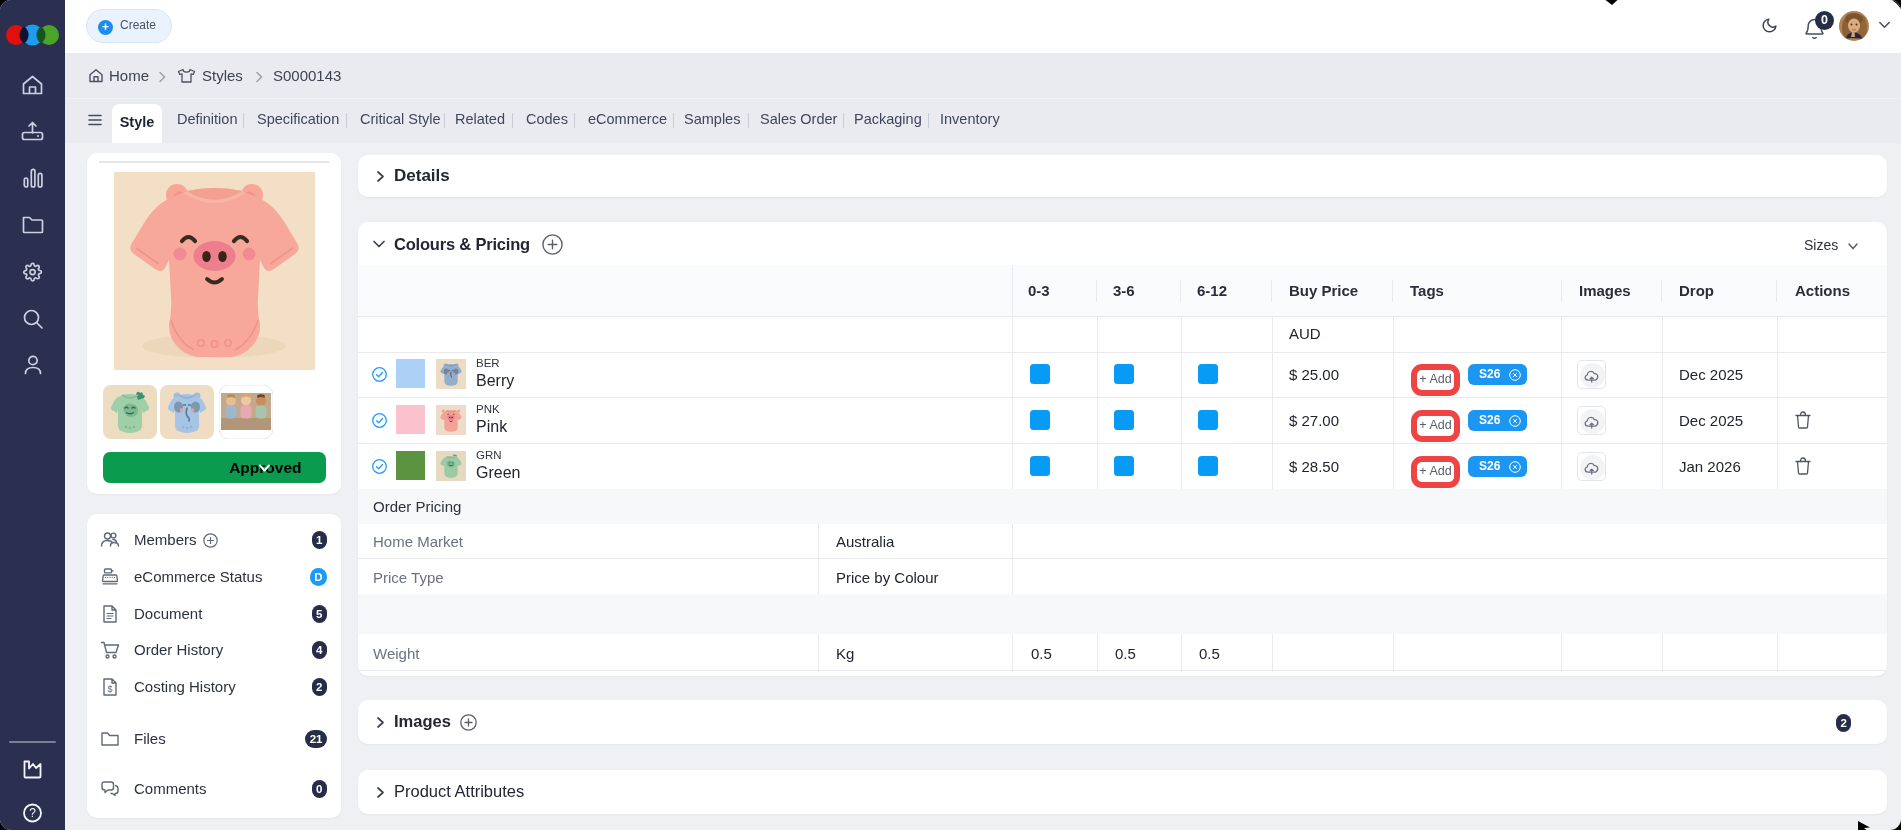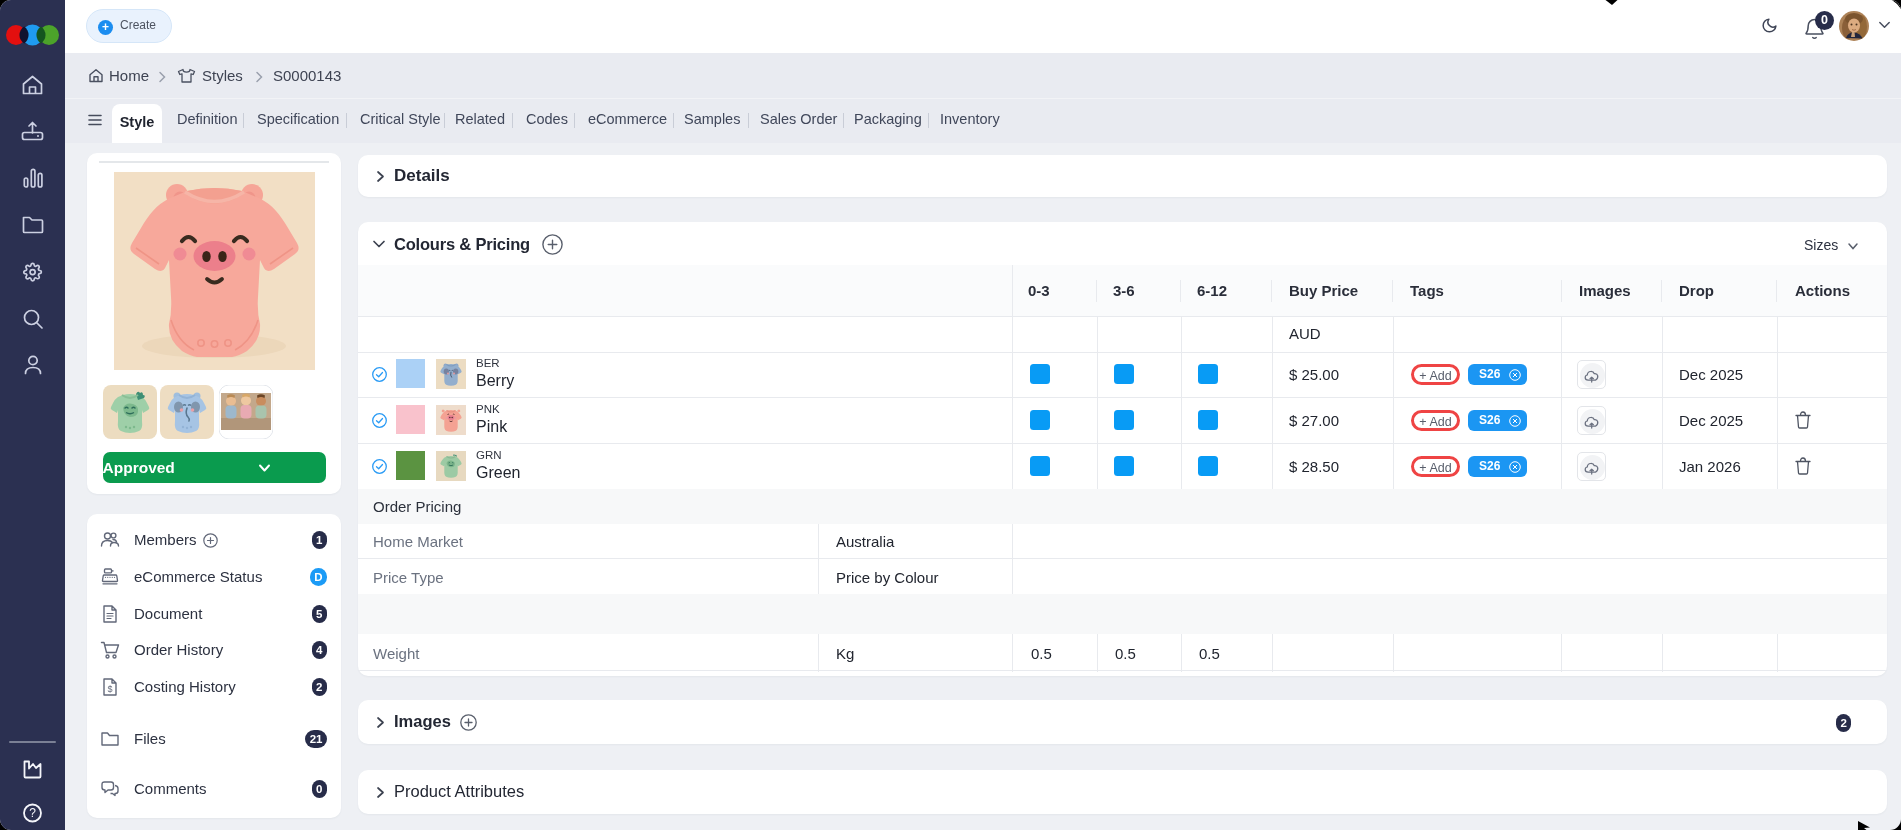--- a/index.html
+++ b/index.html
@@ -29,21 +29,21 @@
 .card { position:absolute; background:#fff; border-radius:10px; box-shadow:0 1px 2px rgba(40,50,70,.05); }
 .mrow { position:absolute; left:13px; width:227px; height:21px; }
 .mic { position:absolute; left:0; top:0; width:20px; height:20px; }
 .mlbl { position:absolute; left:34px; top:1px; white-space:nowrap; }
 .mbadge { position:absolute; right:0; top:1px; min-width:9px; height:18px; border-radius:9.5px; background:#272c49; color:#fff; font-size:11.5px; font-weight:bold; text-align:center; line-height:18px; padding:0 4.5px; }
 
 .vline { position:absolute; width:1px; background:#e8eaee; }
 .hline { position:absolute; height:1px; background:#e8eaee; }
 .cellbox { position:absolute; font-size:15px; color:#21252f; }
 .chk { position:absolute; width:20px; height:20px; background:#089bf5; border-radius:3.5px; }
-.addpill { position:absolute; width:49px; height:21px; border:3px solid #ef4444; border-radius:11px; color:#585e6b; font-size:12.5px; text-align:center; line-height:19px; }
+.addpill { position:absolute; width:49px; height:32px; border:6px solid #ef4444; border-radius:11px; color:#585e6b; font-size:12.5px; text-align:center; line-height:19px; }
 .s26 { position:absolute; width:59px; height:21px; background:#1b96f3; border-radius:6px; color:#fff; font-size:12px; font-weight:bold; line-height:21px; padding-left:11px; }
 .upbox { position:absolute; width:29px; height:29px; border:1px solid #e3e5e9; border-radius:5px; background:#fff; }
 .trash { position:absolute; width:16px; height:18px; }
 .hdr { top:60px; font-size:15px; color:#2a2e3a; font-weight:bold; }
 .code { position:absolute; left:118px; font-size:11.5px; color:#30343f; }
 .cname { position:absolute; left:118px; font-size:16px; color:#21252f; }
 </style>
 </head>
 <body>
 <div id="app">
@@ -237,21 +237,21 @@
           <path d="M8 10.5 Q12 8 16 10.5 L15.5 13 Q12 11 8.5 13 Z" fill="#b98a55"></path>
           <rect x="6.5" y="20.5" width="11" height="13" rx="4" fill="#9db8cc"></rect>
           <circle cx="27" cy="15.5" r="5" fill="#eec8a0"></circle>
           <path d="M23 10 Q27 7.5 31 10 L30.5 12.5 Q27 10.5 23.5 12.5 Z" fill="#d8a868"></path>
           <rect x="21.5" y="20" width="11" height="13.5" rx="4" fill="#e8aab2"></rect>
           <circle cx="42" cy="16" r="5" fill="#c98d5e"></circle>
           <path d="M38 10.5 Q42 8 46 10.5 L45.5 13 Q42 11 38.5 13 Z" fill="#6b4526"></path>
           <rect x="36.5" y="20.5" width="11" height="13" rx="4" fill="#a9c4ad"></rect>
         </g>
       </svg>
-    <div class="abs" style="left:15.5px;top:299px;width:223px;height:31px;background:#0a9b4e;border-radius:7px;color:#ffffff;font-weight:bold;font-size:15.5px;text-align:left;line-height:31px;padding-right:24px;">Approved<svg class="abs" style="left:155px;top:11.5px" width="13" height="9" viewBox="0 0 13 9" fill="none" stroke="#fff" stroke-width="2" stroke-linecap="round" stroke-linejoin="round">
+    <div class="abs" style="left:15.5px;top:299px;width:223px;height:31px;background:#0a9b4e;border-radius:7px;color:#000000;font-weight:bold;font-size:15.5px;text-align:right;line-height:31px;padding-right:24px;">Approved<svg class="abs" style="left:155px;top:11.5px" width="13" height="9" viewBox="0 0 13 9" fill="none" stroke="#fff" stroke-width="2" stroke-linecap="round" stroke-linejoin="round">
           <path d="M2 1.5 L6.5 6.5 L11 1.5"></path>
         </svg></div>
   </div>
 
   <div class="card" style="left:87px;top:514px;width:254px;height:304px;font-size:15px;color:#2c3140;">
     <div class="mrow" style="top:16px">
         <svg viewBox="0 0 20 20" class="mic" fill="none" stroke="#626879" stroke-width="1.4">
           <circle cx="7.5" cy="6" r="3"></circle>
           <path d="M1.5 16 Q1.5 10.5 7.5 10.5 Q11 10.5 12.5 12.5 M13 9.5 Q16 9.5 16.5 12" stroke-linecap="round"></path>
           <circle cx="13.5" cy="5.5" r="2.4"></circle>

